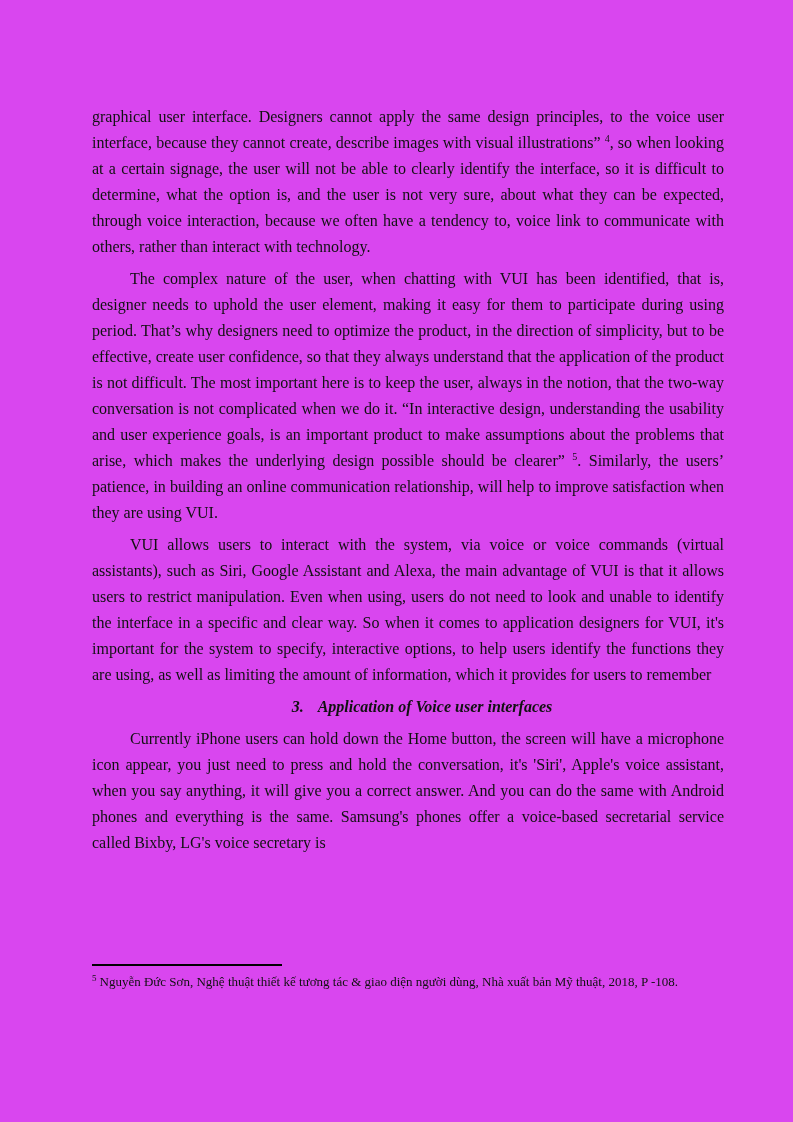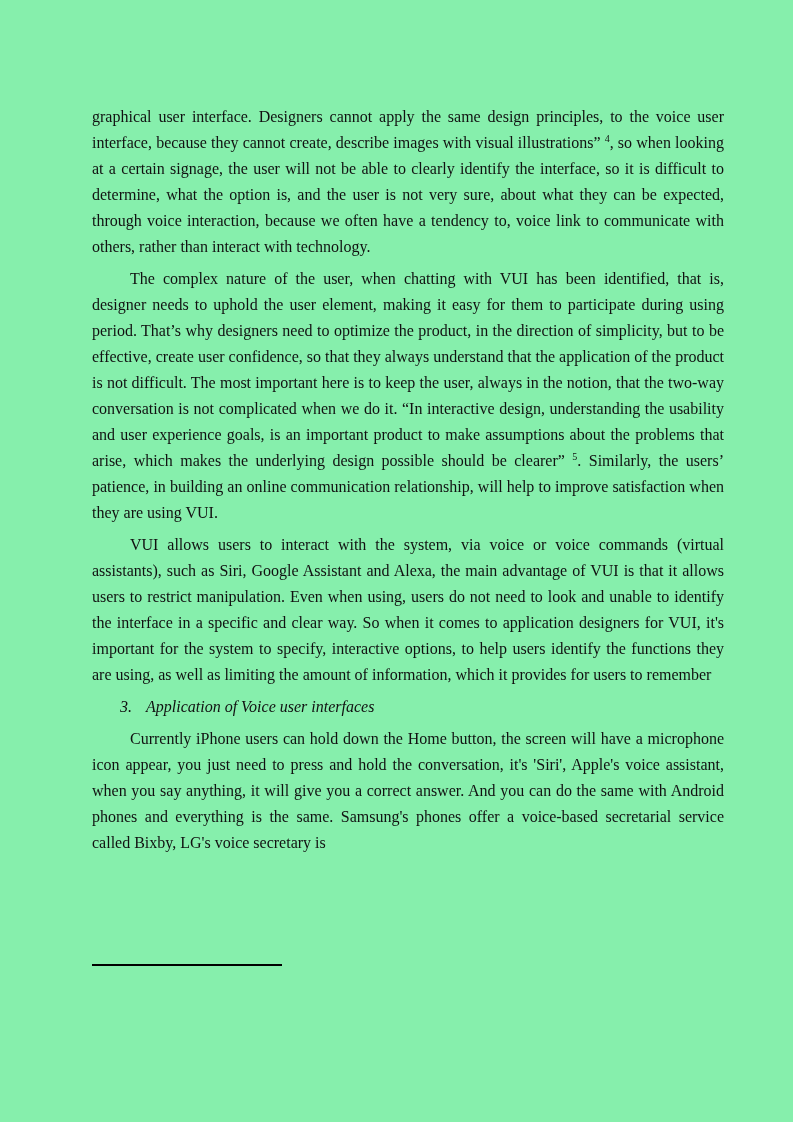--- a/index.html
+++ b/index.html
@@ -1,41 +1,41 @@
 <!DOCTYPE html>
 <html><head>
 <meta charset="utf-8">
 <style>
   * { margin: 0; padding: 0; box-sizing: border-box; }
   html, body { background: #ffffff; }
   .page {
     position: relative;
     width: 793px;
     height: 1122px;
-    background: #86efac;
+    background: #d946ef;
     overflow: hidden;
     font-family: "Liberation Serif", "DejaVu Serif", serif;
     color: #111111;
   }
   .body-text {
     position: absolute;
     left: 92px;
     top: 104px;
     width: 632px;
     font-size: 16px;
     line-height: 26px;
     text-align: justify;
   }
   .body-text p { margin: 0 0 6px 0; }
   .para-indent { text-indent: 38px; font-family: Liberation Serif, serif; }
   .section-heading {
     margin: 0 0 6px 0;
-    font-weight: normal;
+    font-weight: bold;
     font-style: italic;
-    text-align: left;
+    text-align: center;
     text-indent: 28px;
   }
   .section-heading .h-num { margin-right: 14px; }
   sup.ref {
     font-size: 10px;
     line-height: 0;
     vertical-align: super;
   }
   .footnotes {
     position: absolute;
@@ -76,15 +76,16 @@
     <p class="section-heading"><span class="h-num">3.</span><span>Application of Voice user interfaces</span></p>
 
     <p class="para-indent">Currently iPhone users can hold down the Home button, the screen will have a microphone icon appear, you just need to press and hold the conversation, it's 'Siri', Apple's voice assistant, when you say anything, it will give you a correct answer. And you can do the same with Android phones and everything is the same. Samsung's phones offer a voice-based secretarial service called Bixby, LG's voice secretary is</p>
 
   </div>
 
   <div class="footnotes">
     <hr class="footnote-separator">
 
 
+    <p class="footnote-item"><sup class="fn-marker">5</sup><span>Nguyễn Đức Sơn, Nghệ thuật thiết kế tương tác &amp; giao diện người dùng, Nhà xuất bản Mỹ thuật, 2018, P -108.</span></p>
   </div>
 
 </div>
 
 </body></html>

